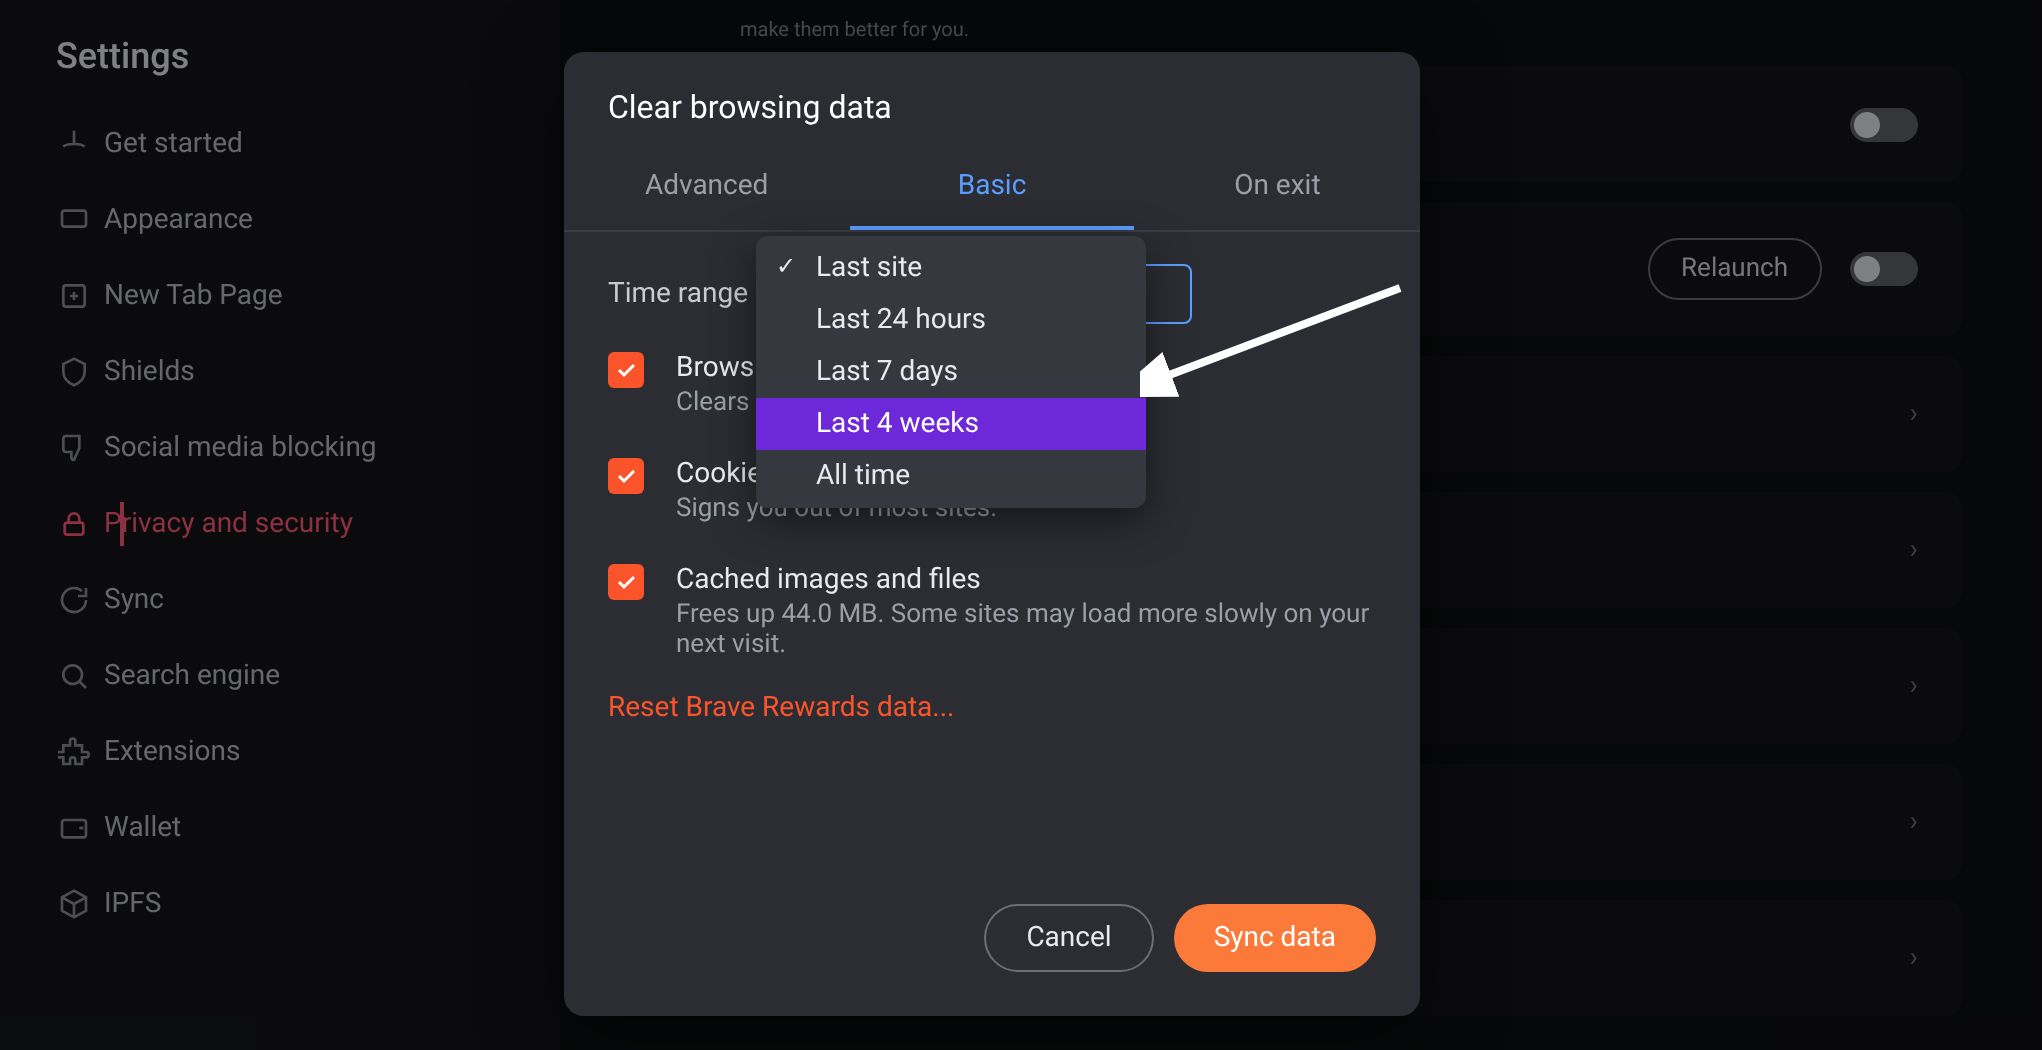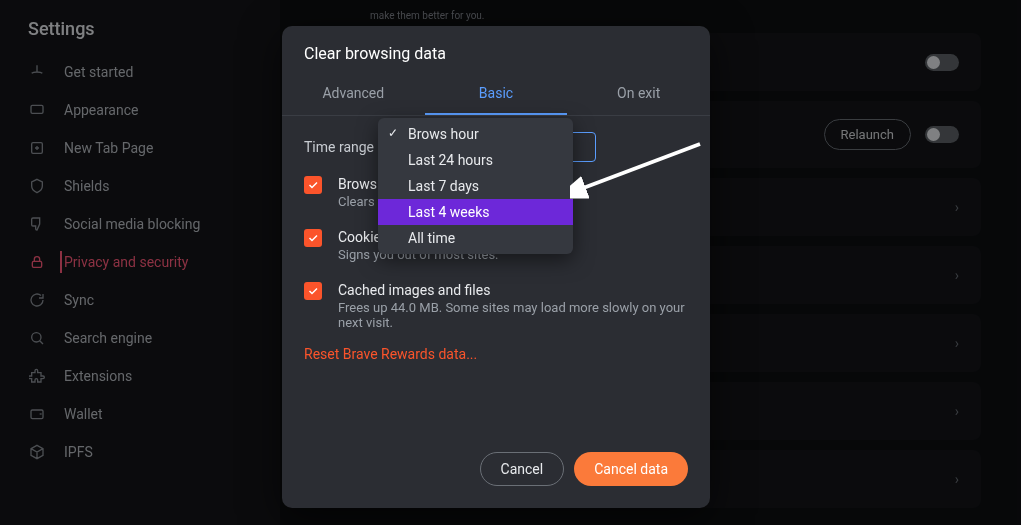--- a/index.html
+++ b/index.html
@@ -1,20 +1,20 @@
 <!DOCTYPE html>
 <html><head>
 <meta charset="utf-8">
 <style>
 *{box-sizing:border-box;margin:0;padding:0;font-family:-apple-system,BlinkMacSystemFont,"Segoe UI",Roboto,sans-serif}
 body{background:#000;width:1021px;height:525px;overflow:hidden;position:relative;color:#c8ccd2}
 .app{display:flex;height:100%;background:#0e0f12}
 .sidebar{width:280px;background:#141518;padding:10px 0;flex-shrink:0}
 .sidebar-title{color:#e8eaed;font-size:18px;font-weight:500;padding:8px 28px 14px}
-.side-item{display:flex;align-items:center;gap:18px;padding:10px 28px;color:#b8bcc2;font-size:14px;cursor:pointer}
+.side-item{display:flex;align-items:center;gap:6px;padding:10px 28px;color:#b8bcc2;font-size:14px;cursor:pointer}
 .side-item.active{color:#ff5a7a}
 .side-item .ic{width:18px;height:18px;display:flex;align-items:center;justify-content:center;color:#8a8f96}
 .side-item.active .ic{color:#ff5a7a}
 .side-item.active::before{content:"";position:absolute;left:60px;width:2px;height:22px;background:#ff5a7a}
 .main{flex:1;background:#0e0f12;position:relative;padding:10px 40px}
 .hint{color:#8a8f96;font-size:10px;padding-left:50px;margin-bottom:12px}
 .settings-row{display:flex;align-items:center;justify-content:space-between;background:#141518;border-radius:8px;padding:18px 22px;margin-bottom:10px;color:#c8ccd2;font-size:14px;min-height:58px}
 .settings-row .left{flex:1}
 .chev{color:#6a6f76}
 .toggle{width:34px;height:17px;border-radius:10px;background:#5f6368;position:relative}
@@ -237,26 +237,26 @@
       <div class="ck-body">
         <div class="ck-title">Cached images and files</div>
         <div class="ck-sub">Frees up 44.0 MB. Some sites may load more slowly on your next visit.</div>
       </div>
     </div>
 
     <div class="reset-link">Reset Brave Rewards data...</div>
   </div>
   <div class="modal-foot">
     <button class="btn-cancel">Cancel</button>
-    <button class="btn-primary">Cancel data</button>
+    <button class="btn-primary">Sync data</button>
   </div>
 </div>
 
 <div class="dropdown">
-  <div class="dd-item checked">Brows hour</div>
+  <div class="dd-item checked">Last site</div>
   <div class="dd-item">Last 24 hours</div>
   <div class="dd-item">Last 7 days</div>
   <div class="dd-item hl">Last 4 weeks</div>
   <div class="dd-item">All time</div>
 </div>
 
 <svg class="arrow" width="140" height="70">
   <defs>
       <marker id="ah" markerWidth="10" markerHeight="10" refX="2" refY="3" orient="auto">
         <path d="M0,0 L0,6 L8,3 z" fill="#fff"></path>

